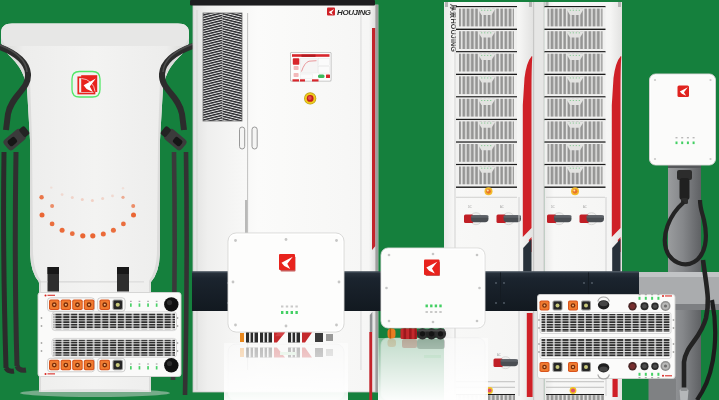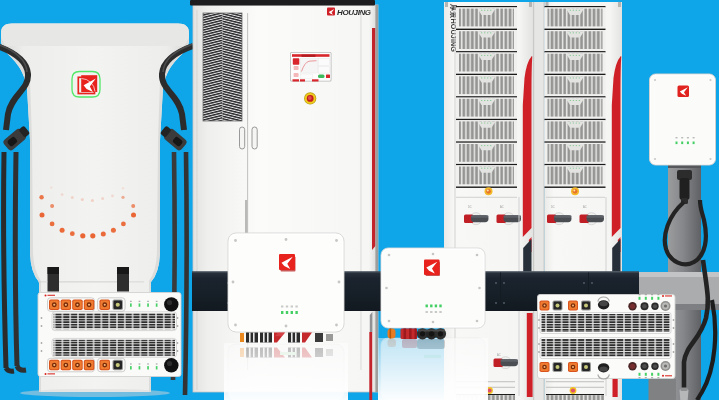--- a/index.html
+++ b/index.html
@@ -1,16 +1,16 @@
 <!DOCTYPE html>
 <html><head>
 <meta charset="utf-8">
 <style>
 html,body{margin:0;padding:0;background:#fff}
-#stage{position:relative;width:719px;height:400px;background:#0ea5e9;overflow:hidden;font-family:"Liberation Sans",sans-serif}
+#stage{position:relative;width:719px;height:400px;background:#15803d;overflow:hidden;font-family:"Liberation Sans",sans-serif}
 svg{position:absolute;left:0;top:0}
 </style>
 </head>
 <body>
 <div id="stage">
 <svg width="719" height="400" viewBox="0 0 719 400">
 <defs>
 <linearGradient id="chgBody" x1="0" y1="0" x2="1" y2="0">
  <stop offset="0" stop-color="#d7d7d5"></stop>
           <stop offset="0.12" stop-color="#ededec"></stop>

